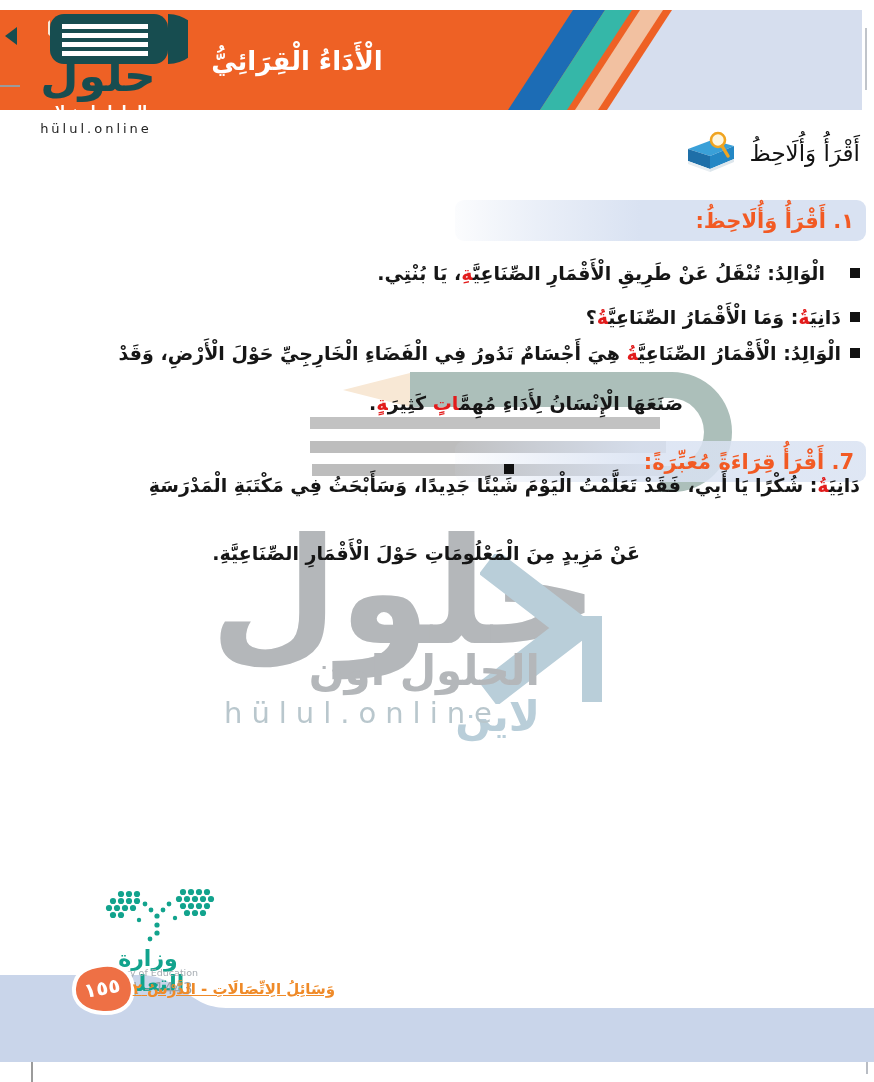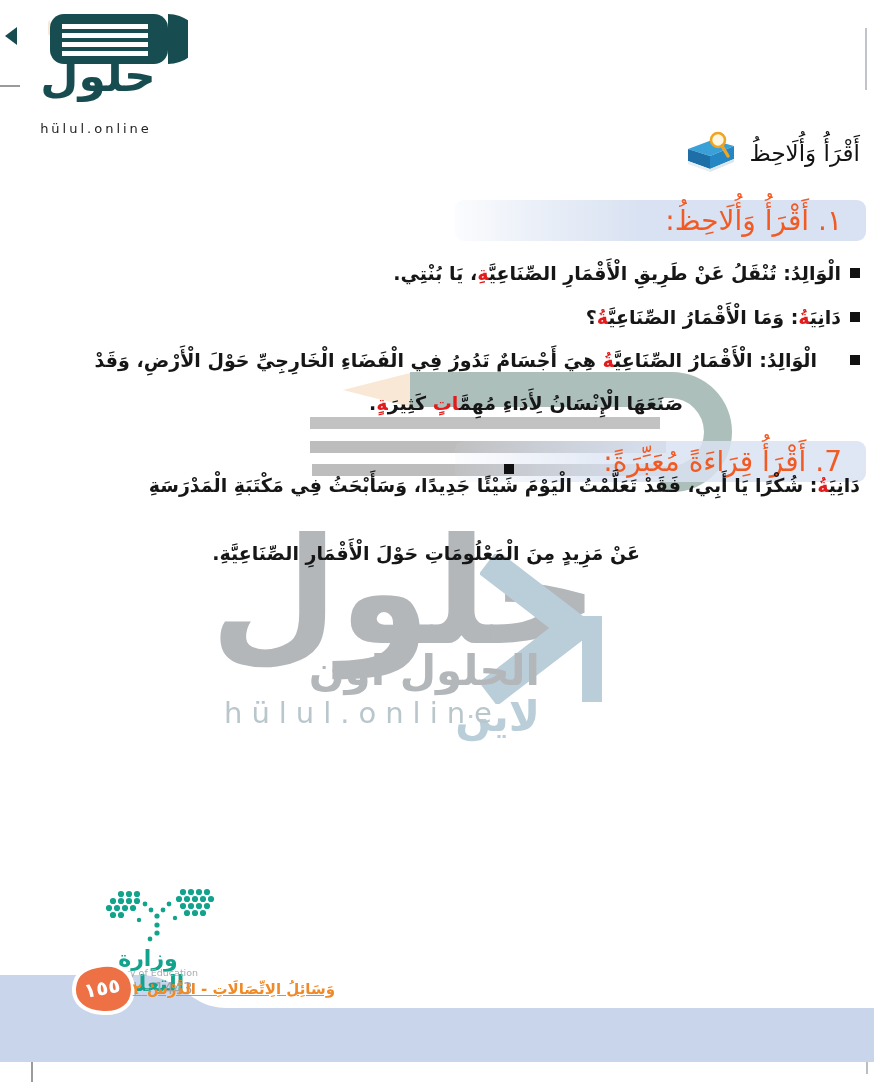--- a/index.html
+++ b/index.html
@@ -21,30 +21,30 @@
   .logo-top .domain{position:absolute;top:113px;left:10px;width:160px;text-align:center;
     color:#222;font-size:13px;letter-spacing:3px;}
 
   .observe-row{position:absolute;top:131px;right:14px;height:44px;display:flex;
     flex-direction:row;align-items:center;direction:rtl;z-index:2;}
   .observe-label{font-size:23px;font-weight:normal;color:#131313;margin-left:12px;}
 
   .banner{position:absolute;left:455px;width:411px;height:41px;border-radius:9px;
     background:linear-gradient(to left,#d9e2f2 55%,rgba(217,226,242,0.55) 80%,rgba(217,226,242,0.10));
     display:flex;align-items:center;direction:rtl;padding:0;z-index:2;}
-  .banner span{margin-right:24px;color:#f25a24;font-size:28px;font-weight:normal;}
+  .banner span{margin-right:12px;color:#f25a24;font-size:21px;font-weight:bold;}
   .banner1{top:200px;}
   .banner2{top:441px;background:linear-gradient(to left,rgba(217,226,242,0.85) 55%,rgba(217,226,242,0.45) 80%,rgba(217,226,242,0.08));}
 
   .line{position:absolute;right:14px;height:34px;display:flex;align-items:center;
     direction:rtl;white-space:nowrap;font-size:19px;font-weight:bold;color:#161616;z-index:2;}
   .bullet{display:inline-block;width:10px;height:10px;background:#111;margin-left:9px;flex:0 0 auto;}
   .red{color:#e21c1c;}
   .blue{color:#b9ced9;}
-  .l1{top:256px;} .l2{top:300px;} .l3a{top:343px;gap:24px;}
+  .l1{top:256px;gap:16px;} .l2{top:300px;} .l3a{top:336px;}
   .l3b{top:386px;right:191px;} .l4a{top:464px;flex-direction:column;} .l4b{top:536px;right:234px;}
 
   
   .wm-pencil{position:absolute;left:300px;top:366px;z-index:1;}
 
   
   .wm-center{position:absolute;left:150px;top:538px;width:560px;height:200px;z-index:0;}
   .wm-brand{position:absolute;left:60px;top:-20px;font-size:148px;line-height:1;
     font-weight:bold;color:#b4b7ba;direction:rtl;}
   .wm-bracket{position:absolute;left:330px;top:16px;}
@@ -69,20 +69,29 @@
   .mark{position:absolute;background:#9b9b9b;}
   .tri{position:absolute;left:5px;top:27px;width:0;height:0;
     border-top:9px solid transparent;border-bottom:9px solid transparent;
     border-right:12px solid #174d50;z-index:5;}
 </style>
 </head>
 <body>
 
 <div id="page">
 
+  <div class="header">
+    <svg width="862" height="100" viewBox="0 0 862 100">
+      <polygon points="573,0 605,0 540,100 508,100" fill="#1c6cb5"></polygon>
+      <polygon points="605,0 632,0 567,100 540,100" fill="#35b7a8"></polygon>
+      <polygon points="640,0 663,0 598,100 575,100" fill="#f2c1a1"></polygon>
+      <polygon points="672,0 862,0 862,100 607,100" fill="#d6deee"></polygon>
+    </svg>
+    <div class="header-title">الْأَدَاءُ الْقِرَائِيُّ</div>
+  </div>
 
   <div class="logo-top">
     <svg width="140" height="58" style="position:absolute;left:42px;top:2px;">
       <rect x="2" y="4" width="118" height="50" rx="14" fill="#174d50"></rect>
       <path d="M120,4 a30,25 0 0 1 0,50 z" fill="#174d50"></path>
       <polygon points="2,10 -6,18 2,26" fill="#f8e8d5"></polygon>
       <rect x="14" y="14" width="86" height="5" fill="#ffffff"></rect>
       <rect x="14" y="23" width="86" height="5" fill="#ffffff"></rect>
       <rect x="14" y="32" width="86" height="5" fill="#ffffff"></rect>
       <rect x="14" y="41" width="86" height="5" fill="#ffffff"></rect>

